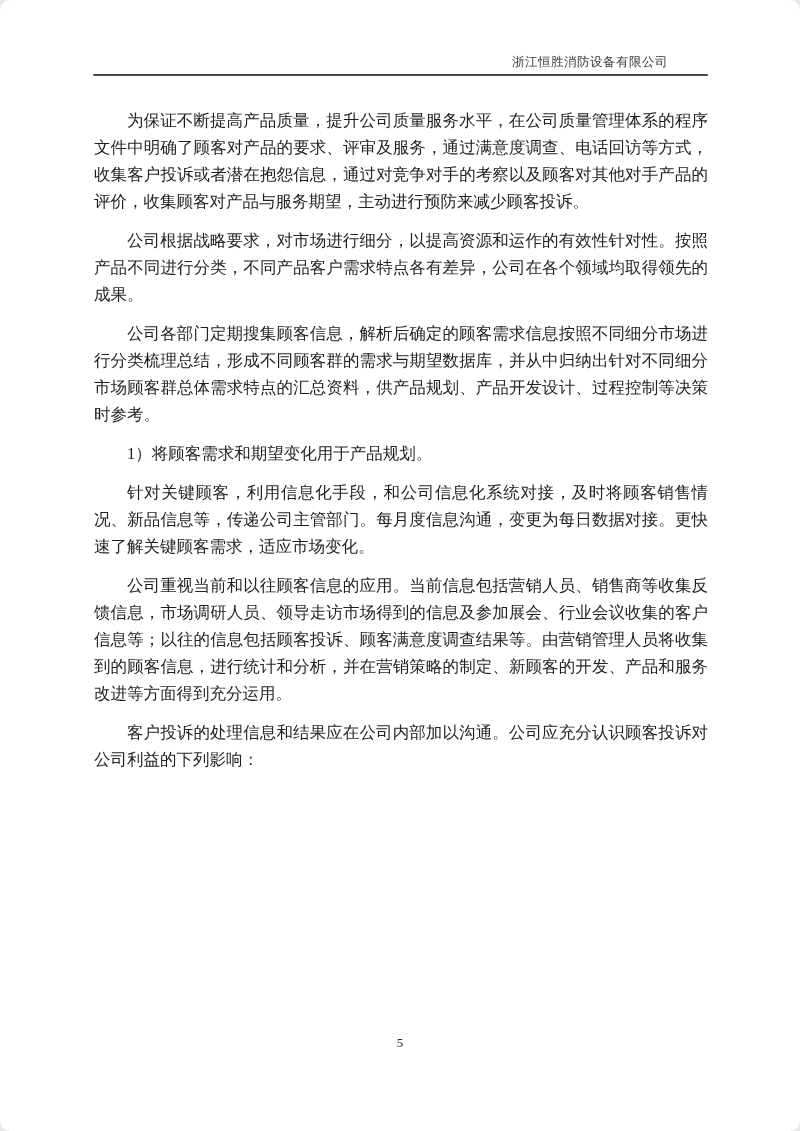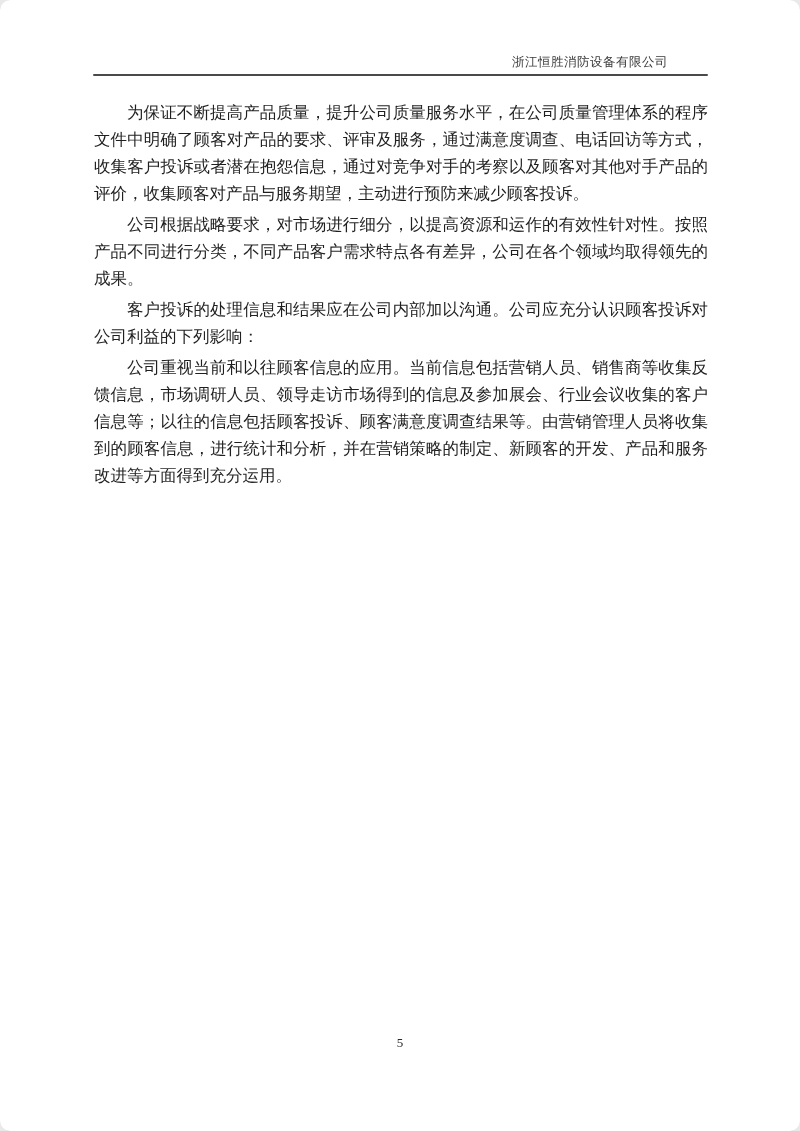--- a/index.html
+++ b/index.html
@@ -39,21 +39,21 @@
     left: 94px;
     top: 95px;
     width: 614px;
     font-size: 16.5px;
     line-height: 27px;
     text-align: justify;
     color: #1f1f1f;
   }
   .body-text p {
     text-indent: 2em;
-    margin: 4px 0 4px 0;
+    margin: 12px 0 4px 0;
     word-break: break-all;
   }
   .footer {
     position: absolute;
     left: 0;
     top: 1035px;
     width: 100%;
     text-align: center;
     font-size: 13px;
     color: #2a2a2a;
@@ -65,21 +65,24 @@
 <div class="page">
 
   <div class="header">
     <span>浙江恒胜消防设备有限公司</span>
   </div>
   <div class="header-rule"></div>
 
   <div class="body-text">
     <p>为保证不断提高产品质量，提升公司质量服务水平，在公司质量管理体系的程序文件中明确了顾客对产品的要求、评审及服务，通过满意度调查、电话回访等方式，收集客户投诉或者潜在抱怨信息，通过对竞争对手的考察以及顾客对其他对手产品的评价，收集顾客对产品与服务期望，主动进行预防来减少顾客投诉。</p>
     <p>公司根据战略要求，对市场进行细分，以提高资源和运作的有效性针对性。按照产品不同进行分类，不同产品客户需求特点各有差异，公司在各个领域均取得领先的成果。</p>
+    <p>公司各部门定期搜集顾客信息，解析后确定的顾客需求信息按照不同细分市场进行分类梳理总结，形成不同顾客群的需求与期望数据库，并从中归纳出针对不同细分市场顾客群总体需求特点的汇总资料，供产品规划、产品开发设计、过程控制等决策时参考。</p>
+    <p>1）将顾客需求和期望变化用于产品规划。</p>
+    <p>针对关键顾客，利用信息化手段，和公司信息化系统对接，及时将顾客销售情况、新品信息等，传递公司主管部门。每月度信息沟通，变更为每日数据对接。更快速了解关键顾客需求，适应市场变化。</p>
+    <p>公司重视当前和以往顾客信息的应用。当前信息包括营销人员、销售商等收集反馈信息，市场调研人员、领导走访市场得到的信息及参加展会、行业会议收集的客户信息等；以往的信息包括顾客投诉、顾客满意度调查结果等。由营销管理人员将收集到的顾客信息，进行统计和分析，并在营销策略的制定、新顾客的开发、产品和服务改进等方面得到充分运用。</p>
     <p>客户投诉的处理信息和结果应在公司内部加以沟通。公司应充分认识顾客投诉对公司利益的下列影响：</p>
-    <p>公司重视当前和以往顾客信息的应用。当前信息包括营销人员、销售商等收集反馈信息，市场调研人员、领导走访市场得到的信息及参加展会、行业会议收集的客户信息等；以往的信息包括顾客投诉、顾客满意度调查结果等。由营销管理人员将收集到的顾客信息，进行统计和分析，并在营销策略的制定、新顾客的开发、产品和服务改进等方面得到充分运用。</p>
   </div>
 
   <div class="footer">
     <span>5</span>
   </div>
 
 </div>
 
 </body></html>

